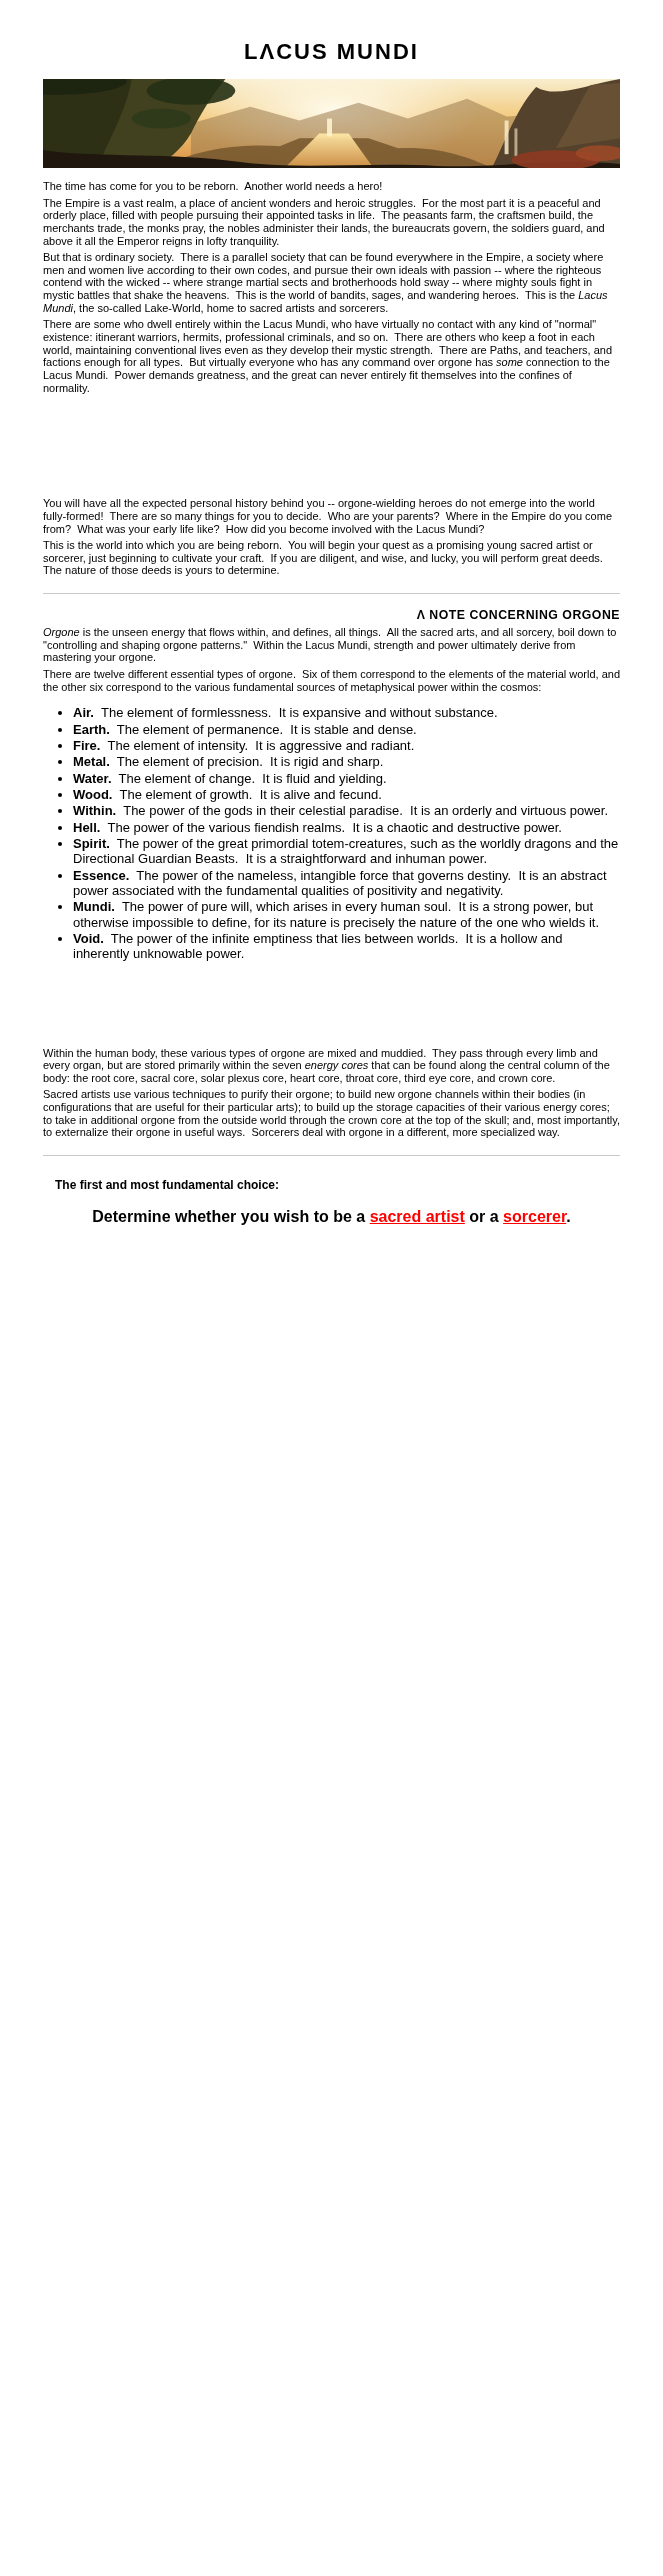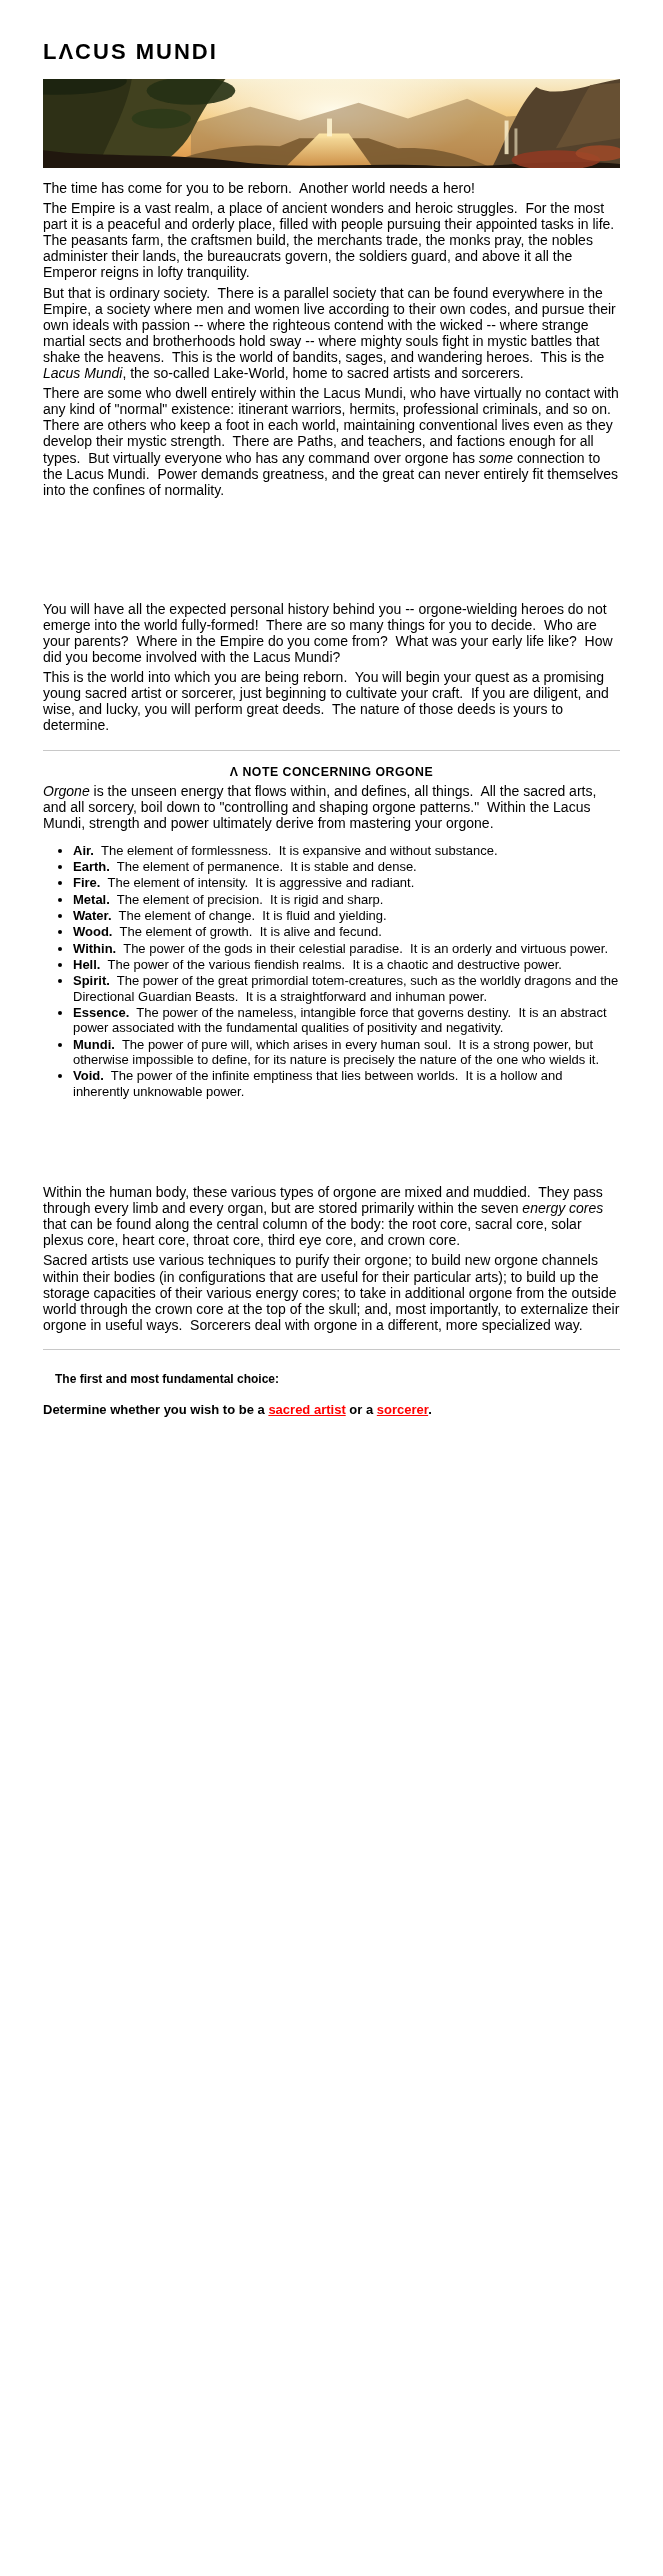--- a/index.html
+++ b/index.html
@@ -5,63 +5,64 @@
   html, body { margin: 0; padding: 0; background: #ffffff; }
   body {
     width: 663px;
     min-height: 2576px;
     font-family: "Liberation Sans", sans-serif;
     color: #000000;
   }
   .doc { padding: 0 43px; }
   .title {
     margin: 39px 0 0;
-    text-align: left;
+    text-align: center;
     font-weight: bold;
     font-size: 22px;
     letter-spacing: 2px;
   }
   .hero { margin-top: 14px; width: 577px; height: 89px; display: block; }
   .para {
-    font-size: 14px;
+    font-size: 11px;
     line-height: 1.15;
     margin: 4px 0 0;
     white-space: pre-wrap;
   }
   .first-para { margin-top: 12px; }
   .spacer-1 { height: 99px; }
   .spacer-2 { height: 69px; }
   hr.divider {
     border: none;
     border-top: 1px solid var(--divider-gray, #c8c8c8);
     margin: 16px 0 0;
   }
   .section-heading {
     margin: 14px 0 0;
-    text-align: center;
+    text-align: right;
     font-weight: bold;
     font-size: 12.3px;
     letter-spacing: 0.5px;
   }
   ul.orgone-list {
     margin: 12px 0 12px;
     padding-left: 30px;
     font-size: 13px;
     line-height: 1.18;
   }
   ul.orgone-list li { white-space: pre-wrap; margin: 0 0 1px; }
   .choice-heading {
     font-weight: bold;
     font-size: 12px;
     margin: 22px 12px 0;
     white-space: pre-wrap;
   }
   .choice-line {
     font-weight: bold;
-    font-size: 13px;
+    font-size: 16px;
+    text-align: center;
     margin: 16px 0 0;
     white-space: pre-wrap;
   }
   .choice-line a { color: var(--link-red, #ff0000); text-decoration: underline; }
   em { }
 </style>
 </head>
 <body>
 
 <div class="doc">
@@ -112,20 +113,21 @@
   <div class="spacer-1"></div>
 
   <p class="para">You will have all the expected personal history behind you -- orgone-wielding heroes do not emerge into the world fully-formed!  There are so many things for you to decide.  Who are your parents?  Where in the Empire do you come from?  What was your early life like?  How did you become involved with the Lacus Mundi?</p>
   <p class="para">This is the world into which you are being reborn.  You will begin your quest as a promising young sacred artist or sorcerer, just beginning to cultivate your craft.  If you are diligent, and wise, and lucky, you will perform great deeds.  The nature of those deeds is yours to determine.</p>
 
   <hr class="divider">
 
   <h2 class="section-heading">Λ NOTE CONCERNING ORGONE</h2>
 
   <p class="para"><em>Orgone</em><span> is the unseen energy that flows within, and defines, all things.  All the sacred arts, and all sorcery, boil down to "controlling and shaping orgone patterns."  Within the Lacus Mundi, strength and power ultimately derive from mastering your orgone.</span></p>
+  <p class="para">There are twelve different essential types of orgone.  Six of them correspond to the elements of the material world, and the other six correspond to the various fundamental sources of metaphysical power within the cosmos:</p>
 
   <ul class="orgone-list">
     <li><b>Air.</b><span>  The element of formlessness.  It is expansive and without substance.</span></li>
     <li><b>Earth.</b><span>  The element of permanence.  It is stable and dense.</span></li>
     <li><b>Fire.</b><span>  The element of intensity.  It is aggressive and radiant.</span></li>
     <li><b>Metal.</b><span>  The element of precision.  It is rigid and sharp.</span></li>
     <li><b>Water.</b><span>  The element of change.  It is fluid and yielding.</span></li>
     <li><b>Wood.</b><span>  The element of growth.  It is alive and fecund.</span></li>
     <li><b>Within.</b><span>  The power of the gods in their celestial paradise.  It is an orderly and virtuous power.</span></li>
     <li><b>Hell.</b><span>  The power of the various fiendish realms.  It is a chaotic and destructive power.</span></li>

